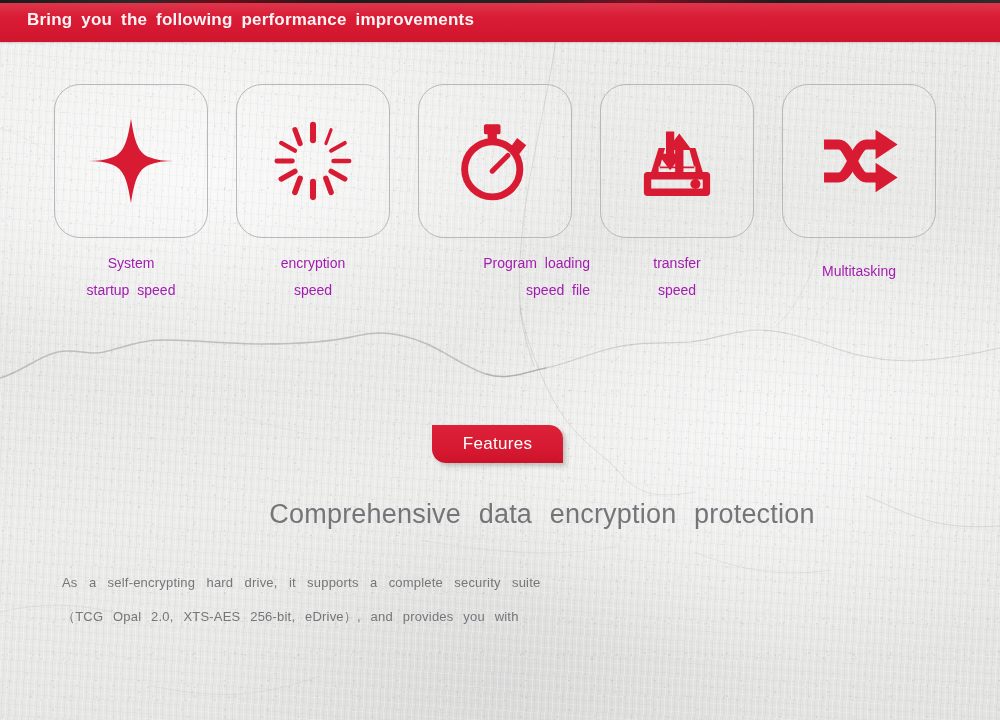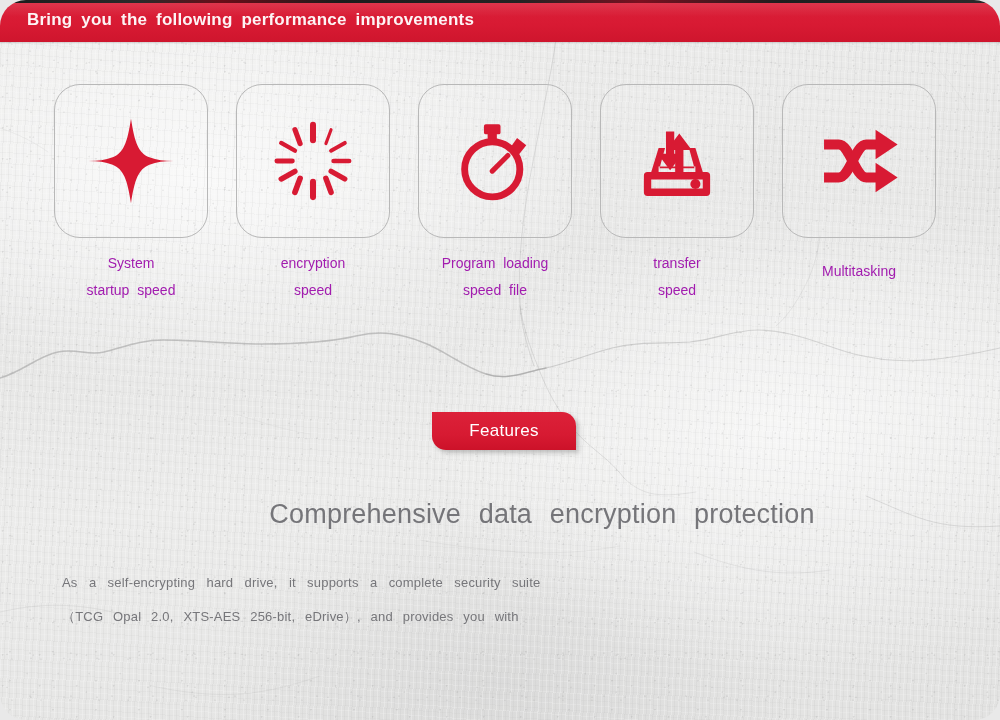--- a/index.html
+++ b/index.html
@@ -13,21 +13,20 @@
     font-family: "Liberation Sans", sans-serif;
     background: #e9e9e9;
   }
 
   #page {
     position: relative;
     width: 1000px;
     height: 720px;
     overflow: hidden;
     background-color: #e8e8e7;
-    border-radius: 26px;
   }
 
   
   .wall-base {
     position: absolute;
     inset: 0;
     background-color: #e9e9e8;
     background-image:
       radial-gradient(ellipse 600px 300px at 20% 25%, rgba(255,255,255,0.75), rgba(255,255,255,0) 70%),
       radial-gradient(ellipse 500px 350px at 78% 60%, rgba(255,255,255,0.55), rgba(255,255,255,0) 70%),
@@ -137,22 +136,22 @@
     line-height: 1.95;
     word-spacing: 4px;
     font-weight: 400;
   }
   .feature-label .l2 { display: block; }
 
   
   .features-badge {
     position: absolute;
     left: 432px;
-    top: 412px;
-    width: 144px;
+    top: 425px;
+    width: 131px;
     height: 38px;
     background: linear-gradient(180deg, #dc2139 0%, #d71a32 60%, #cc1229 100%);
     border-radius: 0 14px 0 14px;
     box-shadow: 3px 3px 4px rgba(90,90,90,0.32);
   }
   .features-badge .badge-text {
     position: absolute;
     inset: 0;
     display: flex;
     align-items: center;
@@ -261,21 +260,21 @@
             <line x1="29" y1="13.6" x2="35" y2="29.8" stroke-width="6"></line>
           </g>
         </svg>
       </div>
       <div class="feature-label">
         <span>encryption</span>
         <span class="l2">speed</span>
       </div>
     </div>
 
-    <div class="feature-cell" style="left:400px;">
+    <div class="feature-cell" style="left:400px;text-align:right;">
       <div class="feature-box">
         <svg width="92" height="92" viewBox="0 0 100 100">
           <g fill="none" stroke="#d81a33">
             <circle cx="47" cy="59" r="30" stroke-width="7.5"></circle>
             <rect x="38" y="10" width="18" height="11" rx="2" fill="#d81a33" stroke="none"></rect>
             <rect x="42" y="19" width="10" height="12" fill="#d81a33" stroke="none"></rect>
             <path d="M74 25 L84 33 L76 43 L67 35 Z" fill="#d81a33" stroke="none"></path>
             <line x1="47" y1="61" x2="64" y2="44" stroke-width="5.5" stroke-linecap="round"></line>
           </g>
         </svg>

